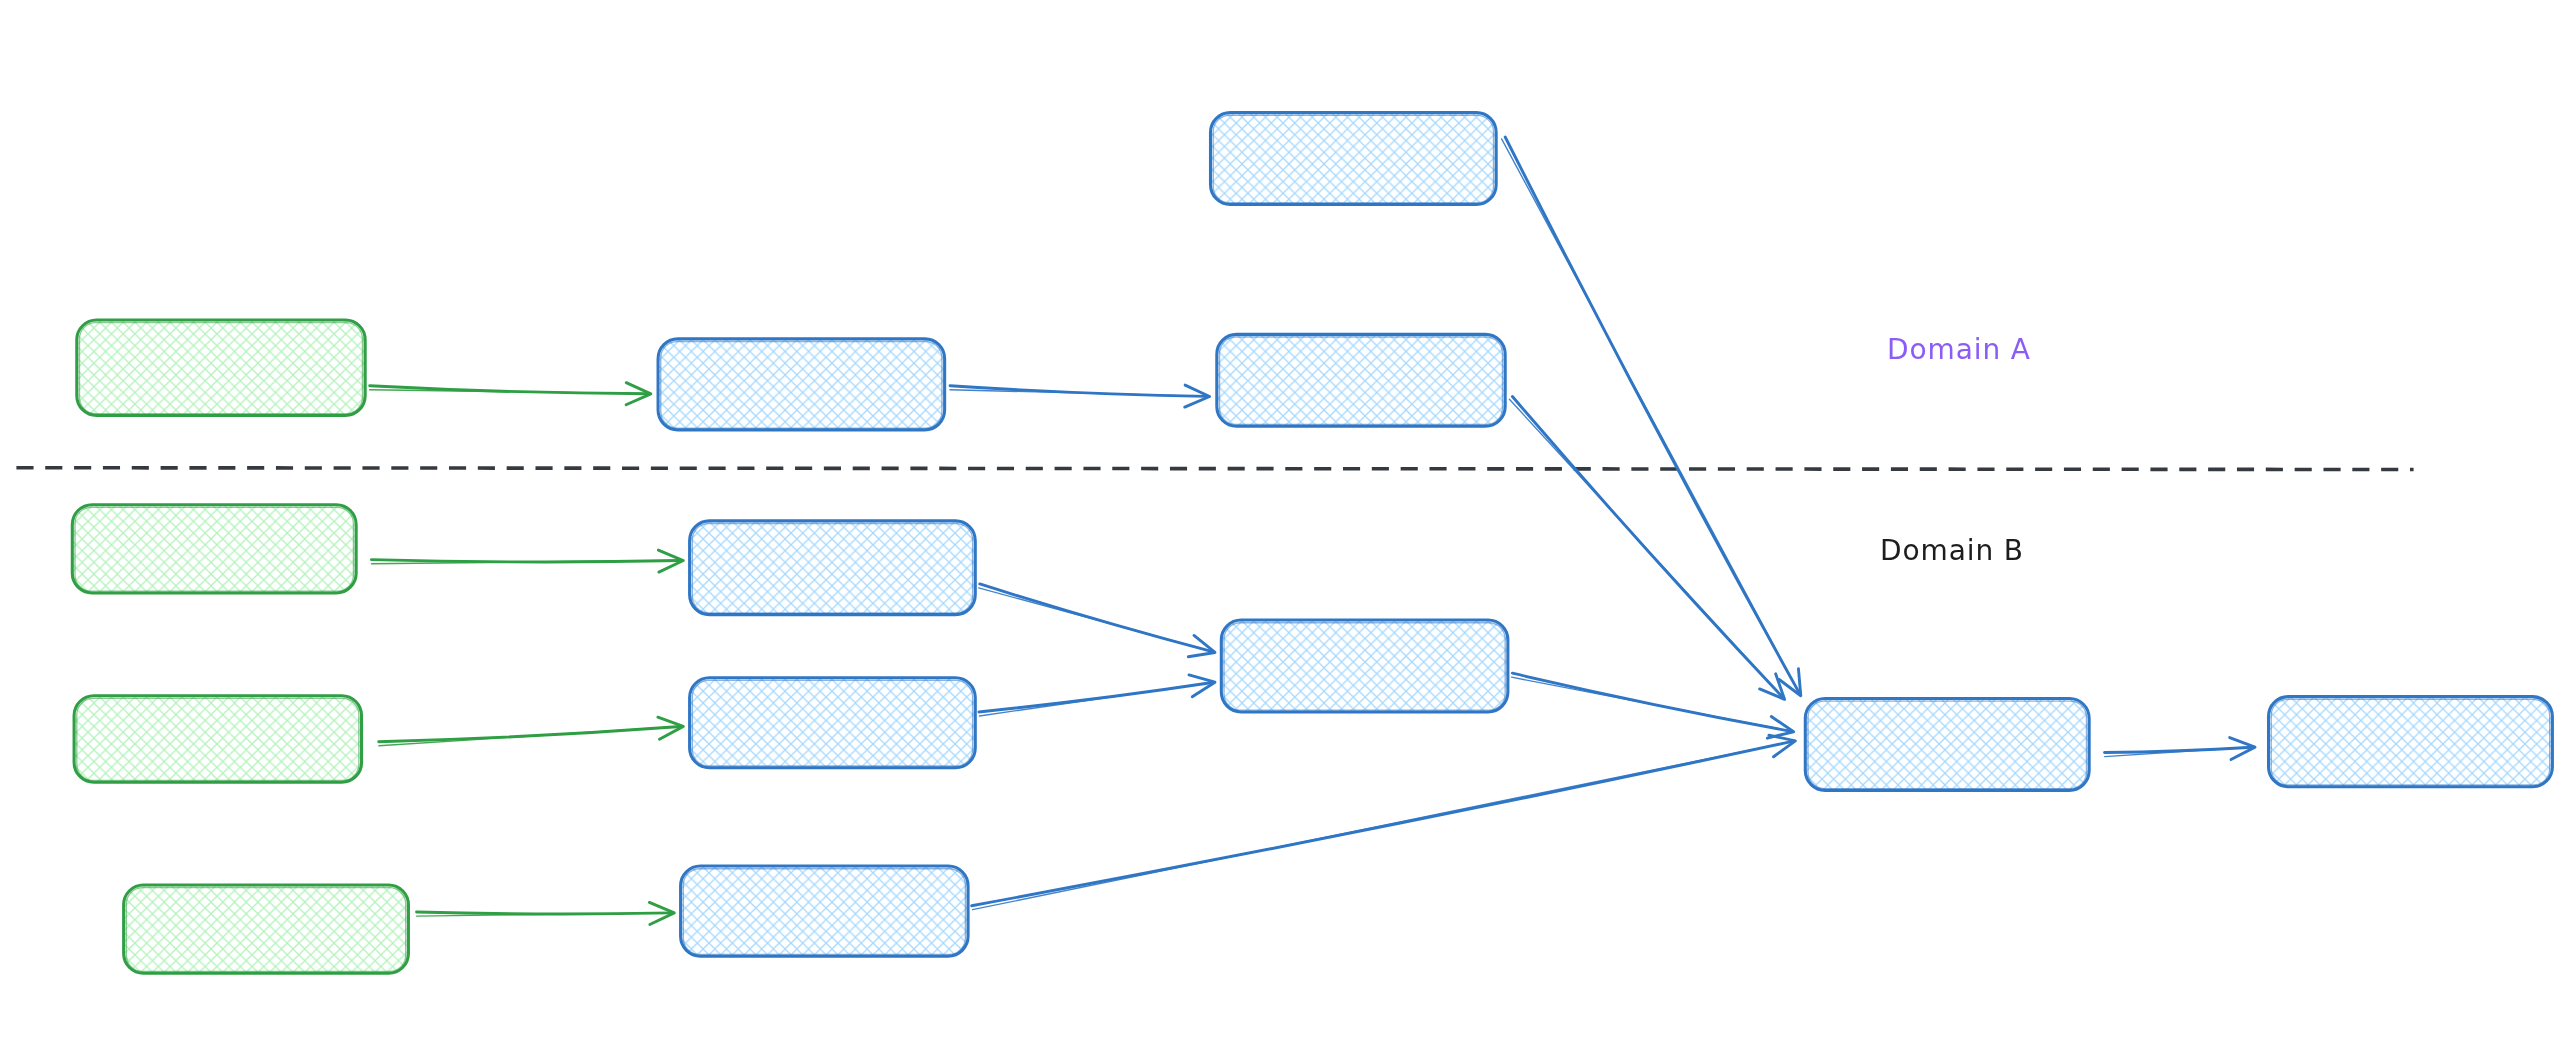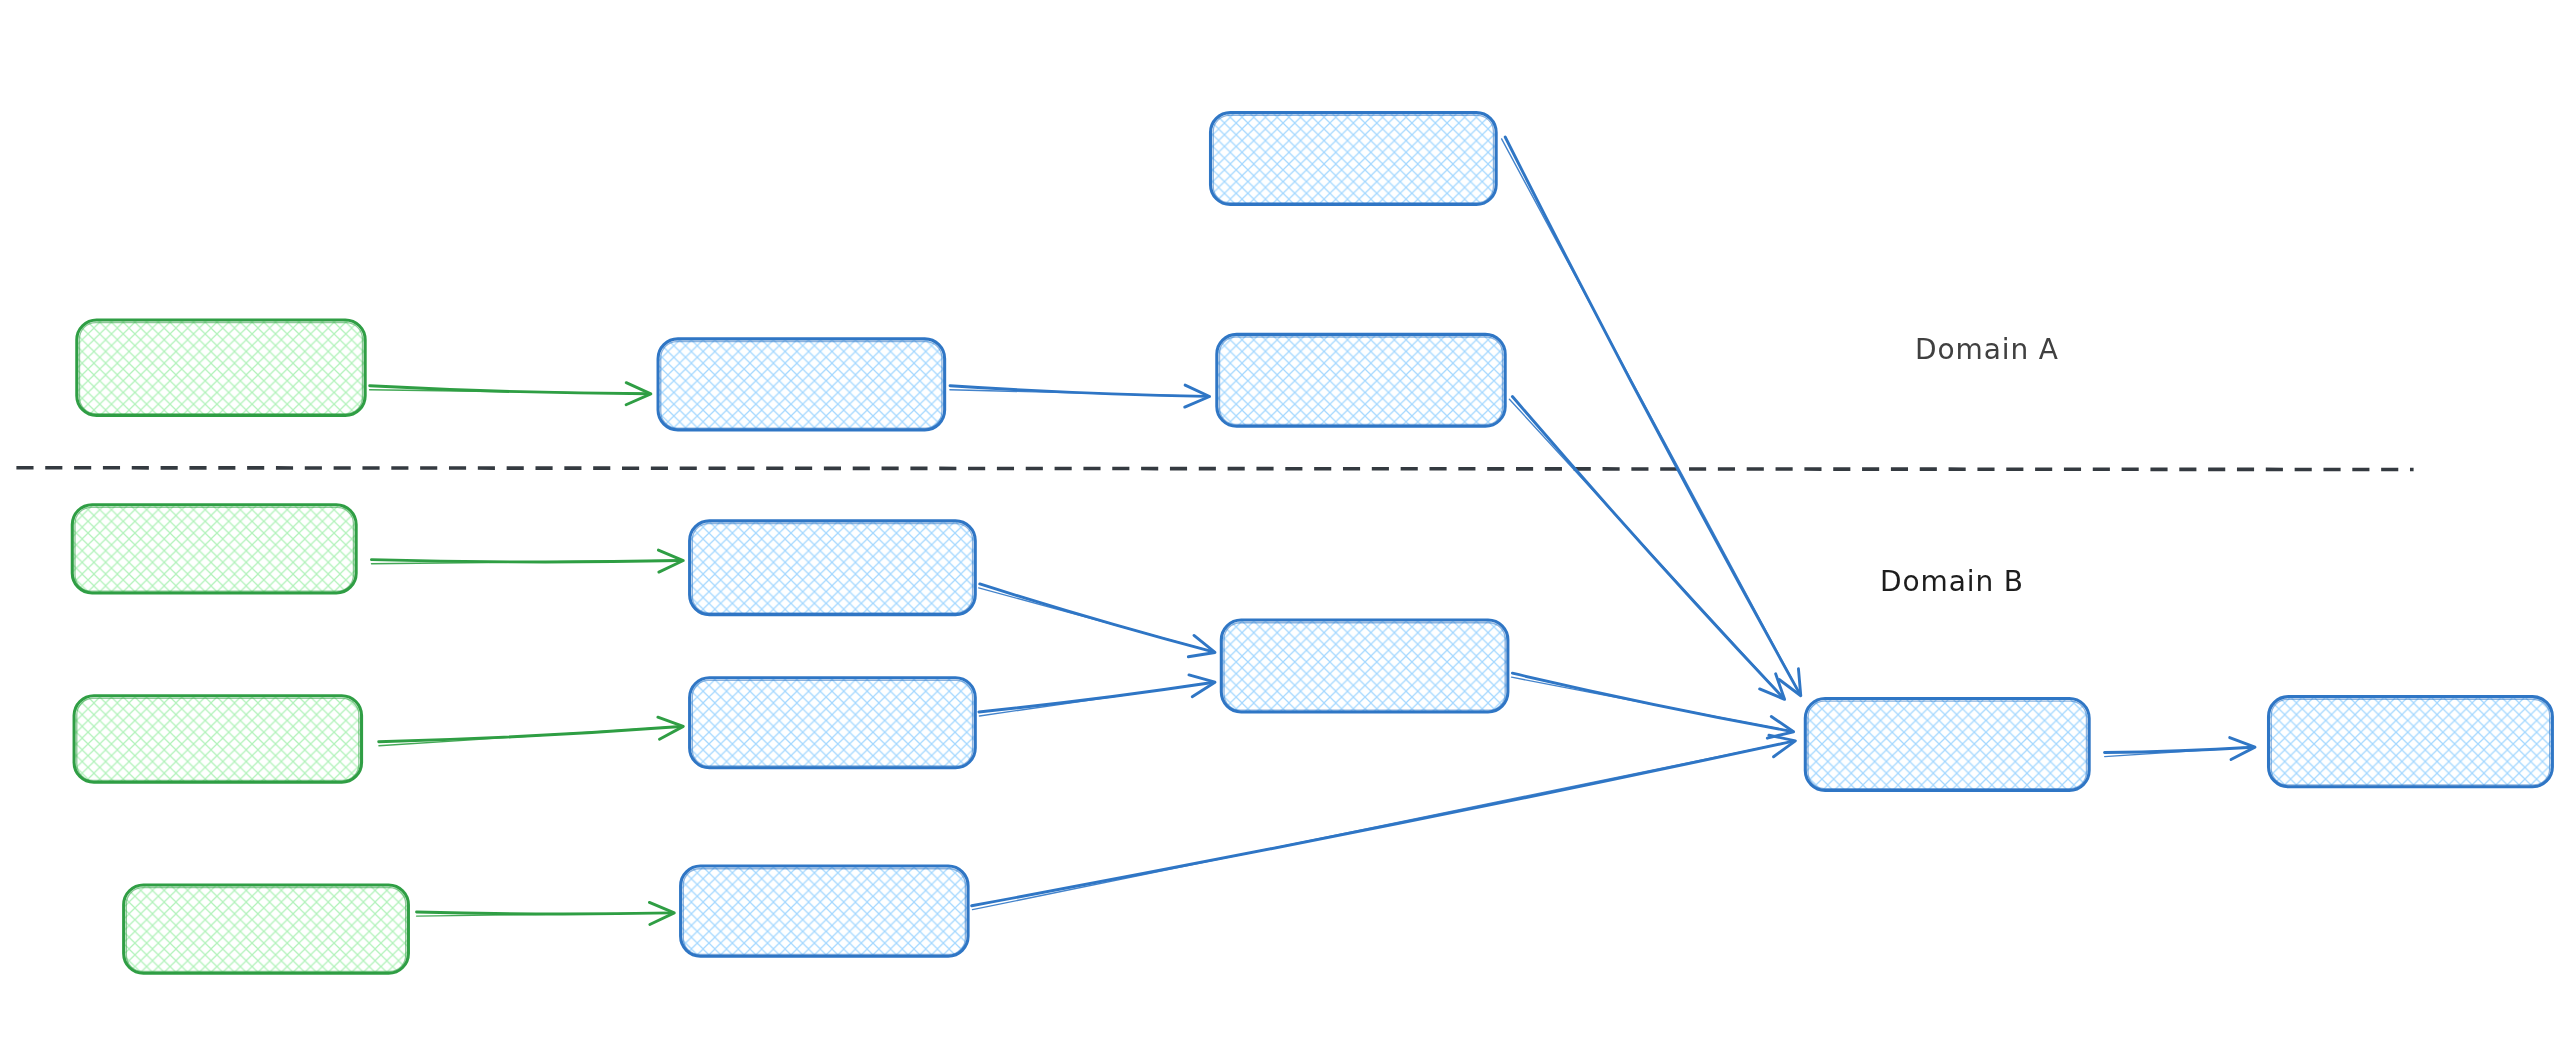--- a/index.html
+++ b/index.html
@@ -154,17 +154,17 @@
       <g>
         <rect x="2003" y="775" width="315" height="102" rx="22" ry="22" fill="url(#hatch-blue)" stroke="#2f76c5" stroke-width="3.4"></rect>
         <rect x="2006" y="778" width="309" height="97" rx="18" ry="18" fill="none" stroke="#2f76c5" stroke-width="1.5" opacity="0.55"></rect>
       </g>
       <g>
         <rect x="2517" y="773" width="315" height="100" rx="22" ry="22" fill="url(#hatch-blue)" stroke="#2f76c5" stroke-width="3.4"></rect>
         <rect x="2520" y="776" width="309" height="95" rx="18" ry="18" fill="none" stroke="#2f76c5" stroke-width="1.5" opacity="0.55"></rect>
       </g>
     </svg>
 
-  <div class="domain-label" id="label-domain-a" style="color: #404040; margin-left: 28px;">Domain A</div>
+  <div class="domain-label" id="label-domain-a" style="color: #8b5cf6;">Domain A</div>
 
-  <div class="domain-label" id="label-domain-b" style="color: rgb(29, 29, 29); margin-top: 31px;">Domain B</div>
+  <div class="domain-label" id="label-domain-b" style="color: rgb(29, 29, 29);">Domain B</div>
 </div>
 
 
 </body></html>

